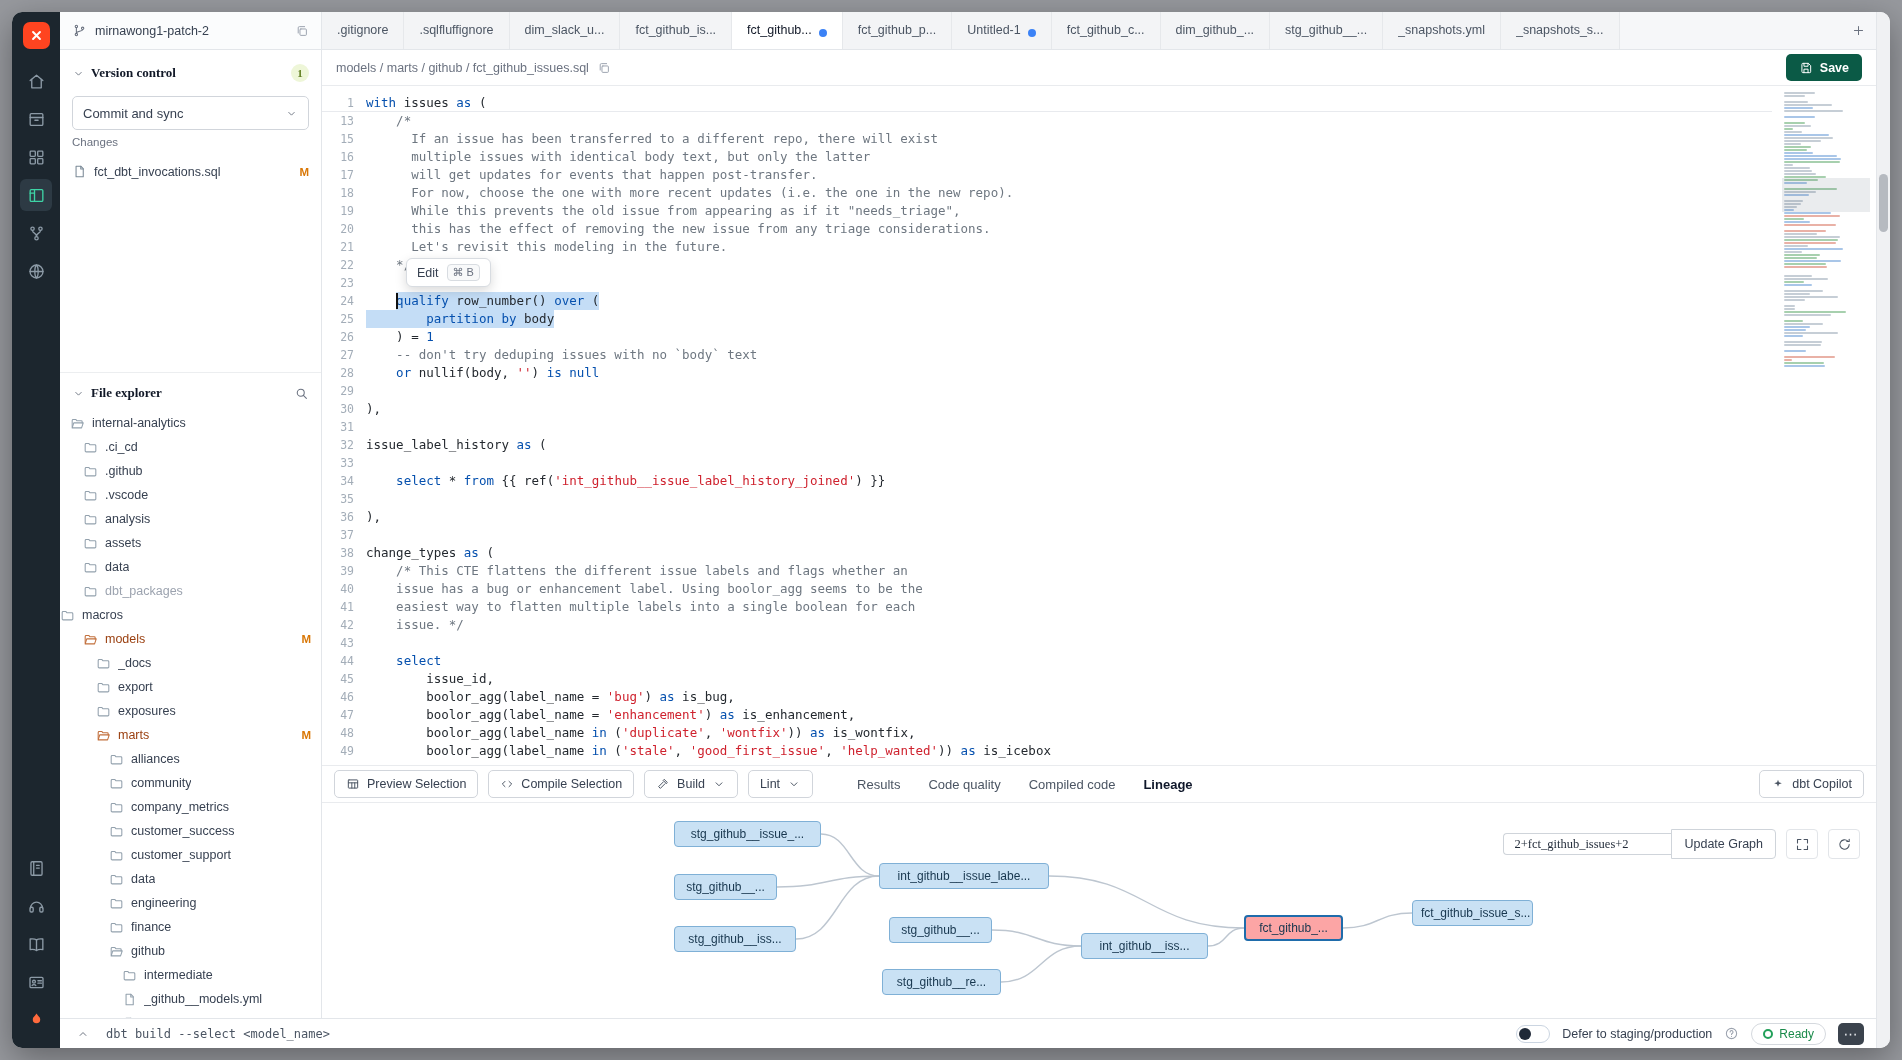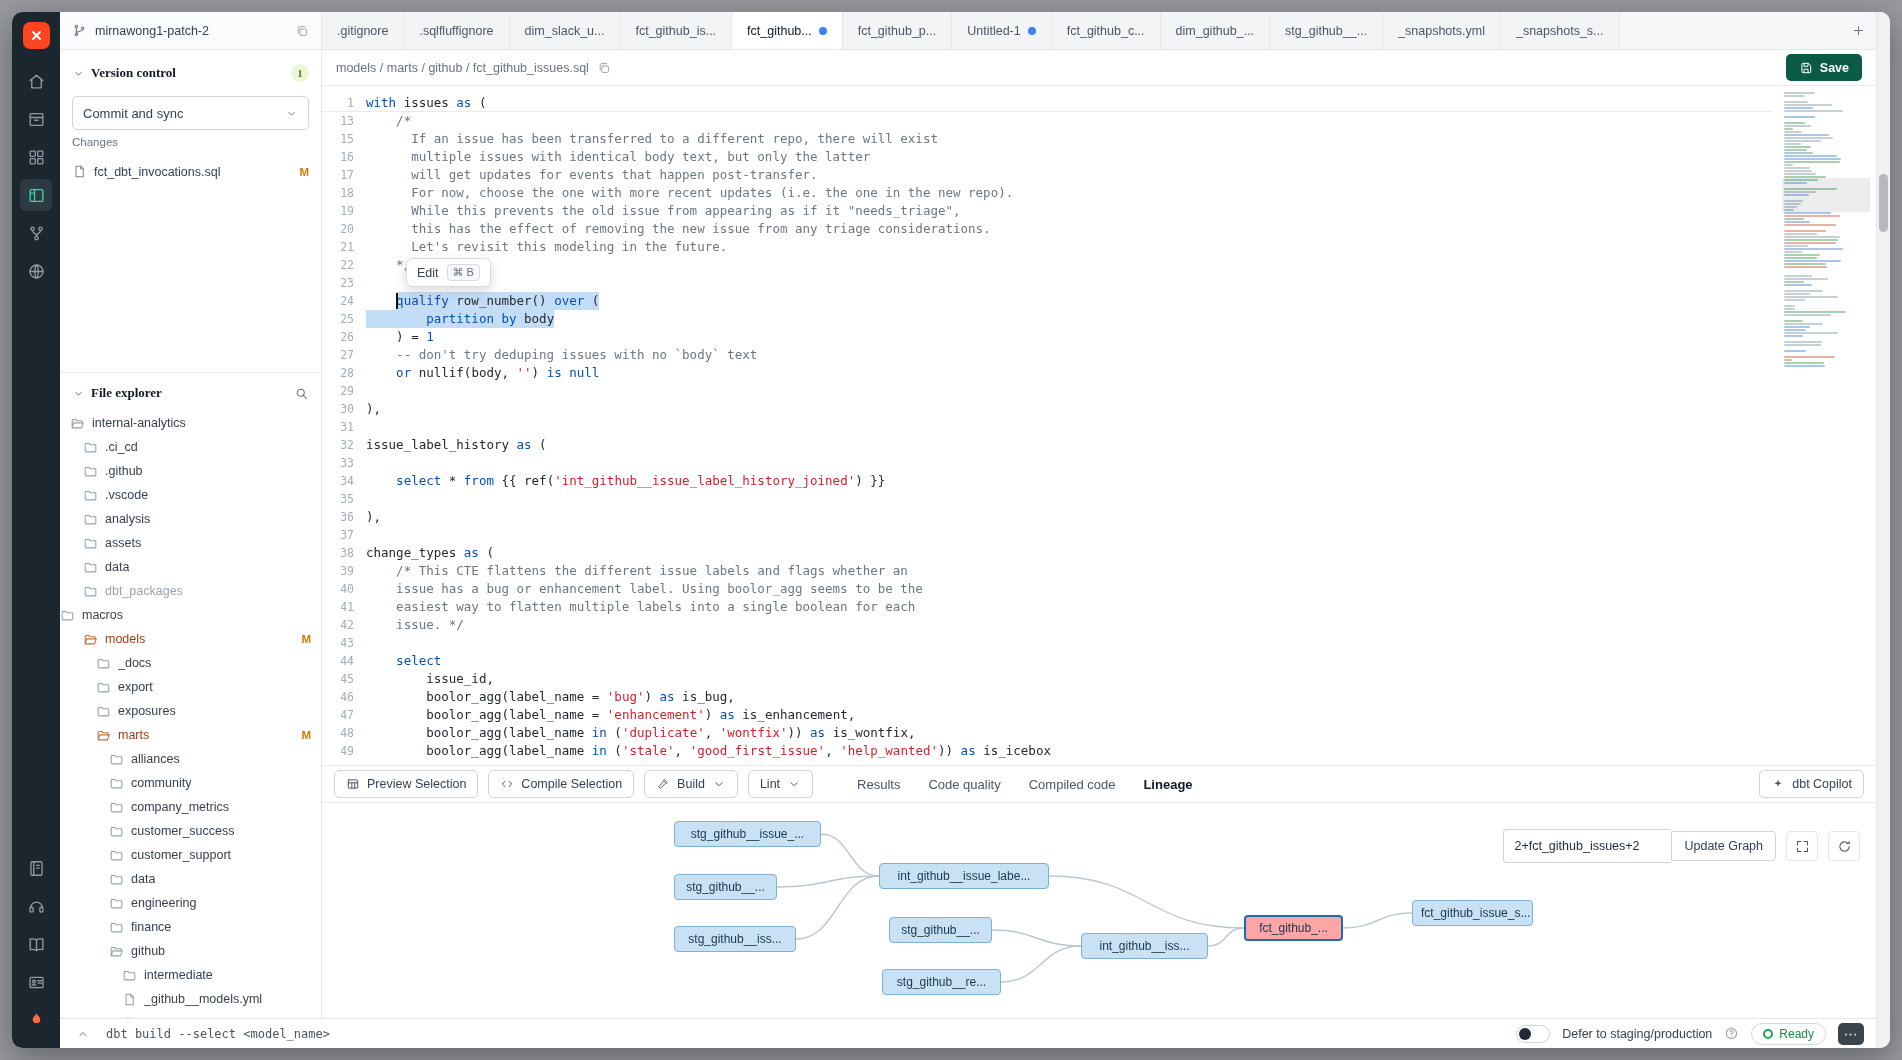--- a/index.html
+++ b/index.html
@@ -19,21 +19,21 @@
   .rail-btn svg { width:19px; height:19px; }
   .rail-btn.active { background:#2d3a44; color:#3ed3a5; }
   .rail-btn.brand { color:#ff6a3d; }
 
   
   .stack { flex:1; min-width:0; display:flex; flex-direction:column; }
   .headerbar { height:38px; flex:none; display:flex; background:#f6f7f9; border-bottom:1px solid #e3e6ea; }
   .branchbox { width:262px; flex:none; display:flex; align-items:center; gap:8px; padding:0 12px; background:#fbfcfd; border-right:1px solid #e3e6ea; }
   .branch-name { font-size:12.5px; color:#374151; flex:1; white-space:nowrap; overflow:hidden; text-overflow:ellipsis; }
   .tabs { display:flex; flex:1; min-width:0; overflow:hidden; }
-  .tab { flex:0 0 auto; max-width:133px; display:flex; align-items:center; gap:7px; padding:12px 15px; font-size:12.5px; color:#4b5563; background:#f3f4f6; border-right:1px solid #e6e8eb; white-space:nowrap; }
+  .tab { flex:0 0 auto; max-width:133px; display:flex; align-items:flex-end; gap:7px; padding:12px 15px; font-size:12.5px; color:#4b5563; background:#f3f4f6; border-right:1px solid #e6e8eb; white-space:nowrap; }
   .tab .tlabel { overflow:hidden; text-overflow:ellipsis; }
   .tab.active { background:#fff; color:#111827; }
   .dot { width:8px; height:8px; border-radius:50%; background:#3b82f6; flex:none; }
   .newtab { width:36px; display:flex; align-items:center; justify-content:center; color:#6b7280; }
 
   
   .content { flex:1; min-height:0; display:flex; }
   .sidepanel { width:262px; flex:none; border-right:1px solid #e3e6ea; background:#fff; display:flex; flex-direction:column; }
   .vc { height:322px; flex:none; padding:14px 12px; }
   .sec-header { display:flex; align-items:center; gap:6px; font-size:13px; font-weight:700; color:#111827;font-family:Liberation Serif, serif; }
@@ -94,21 +94,21 @@
 
   
   .lineage { height:215px; flex:none; position:relative; background:#fff; overflow:hidden; }
   .lgsvg { position:absolute; left:0; top:0; width:100%; height:100%; }
   .lgsvg path { fill:none; stroke:#bdc6d0; stroke-width:1.4px; }
   .lgnodes { position:absolute; left:0; top:0; right:0; bottom:0; }
   .lnode { position:absolute; height:26px; line-height:24px; background:#c9e1f4; border:1px solid #7fb0d6; border-radius:4px;
            font-size:12px; color:#17364e; text-align:center; padding:0 8px; white-space:nowrap; overflow:hidden; }
   .lnode.sel { border:2px solid #1f6cab; line-height:22px; background:#fca5a5; }
   .lg-controls { position:absolute; top:26px; right:16px; display:flex; align-items:center; }
-  .lg-input { width:168px; height:34px; border:1px solid #cfd4da; border-right:none; border-radius:4px 0 0 4px; padding:0 10px; font-size:12.5px; color:#1f2937; font-family:Liberation Sans, sans-serif; outline:none; }
+  .lg-input { width:168px; height:22px; border:1px solid #cfd4da; border-right:none; border-radius:4px 0 0 4px; padding:0 10px; font-size:12.5px; color:#1f2937; font-family:Liberation Serif, serif; outline:none; }
   .lg-update { height:30px; border:1px solid #cfd4da; border-radius:0 4px 4px 0; background:#fff; display:flex; align-items:center; padding:0 12px; font-size:12.5px; color:#374151; }
   .lg-icbtn { width:32px; height:30px; border:1px solid #e2e5e9; border-radius:4px; background:#fff; margin-left:10px; display:flex; align-items:center; justify-content:center; color:#4b5563; }
 
   
   .statusbar { height:30px; flex:none; border-top:1px solid #e3e6ea; background:#fff; display:flex; align-items:center; padding:0 12px; gap:8px; font-size:12.5px; color:#374151; }
   .sb-chev { width:22px; height:20px; display:flex; align-items:center; justify-content:center; color:#6b7280; }
   .sb-cmd { font-family:"DejaVu Sans Mono",monospace; font-size:12px; color:#4b5563; margin-left:4px; }
   .sb-right { margin-left:auto; display:flex; align-items:center; gap:12px; }
   .toggle { width:34px; height:18px; border-radius:10px; background:#fff; border:1px solid #cbd5e1; position:relative; flex:none; }
   .knob { position:absolute; left:2px; top:2px; width:12px; height:12px; border-radius:50%; background:#1f2937; }

